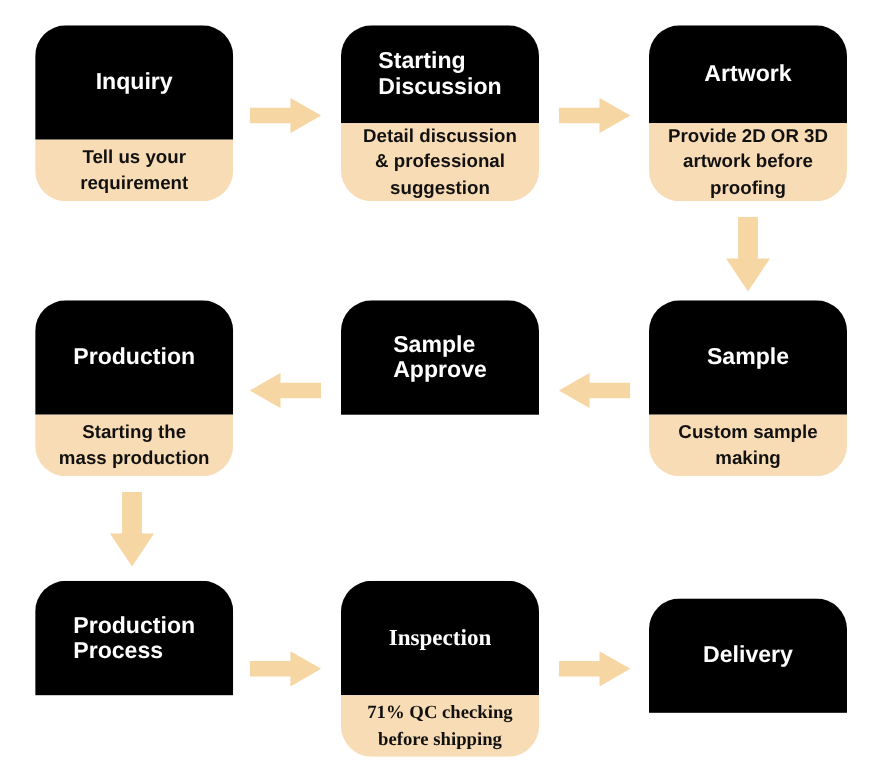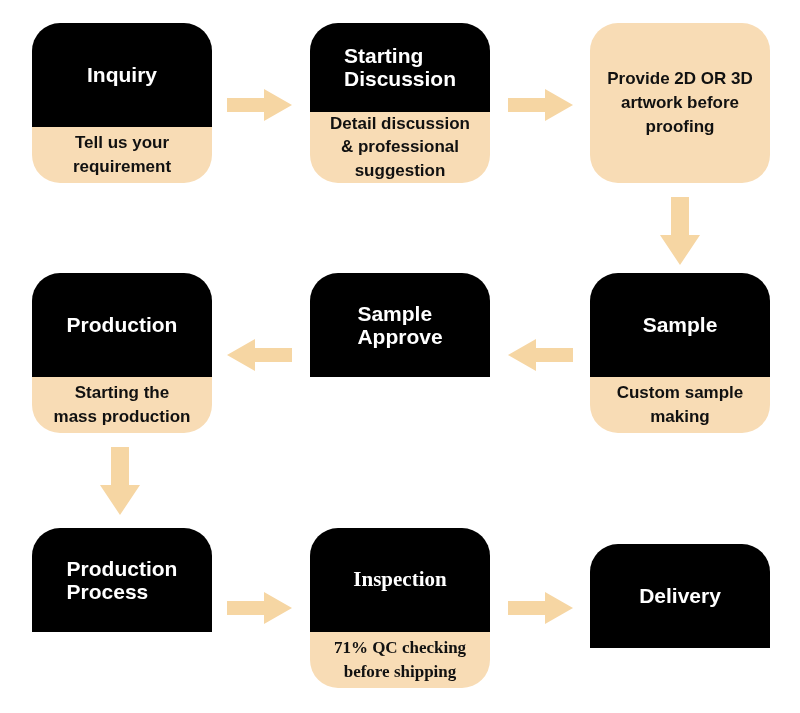--- a/index.html
+++ b/index.html
@@ -87,20 +87,21 @@
 
   <div class="step pos-r1c2">
     <div class="step-header">Starting
 Discussion</div>
     <div class="step-body">Detail discussion
 &amp; professional
 suggestion</div>
   </div>
 
   <div class="step pos-r1c3">
+    <div class="step-header">Artwork</div>
     <div class="step-body">Provide 2D OR 3D
 artwork before
 proofing</div>
   </div>
 
   <div class="step pos-r2c1">
     <div class="step-header">Production</div>
     <div class="step-body">Starting the
 mass production</div>
   </div>

